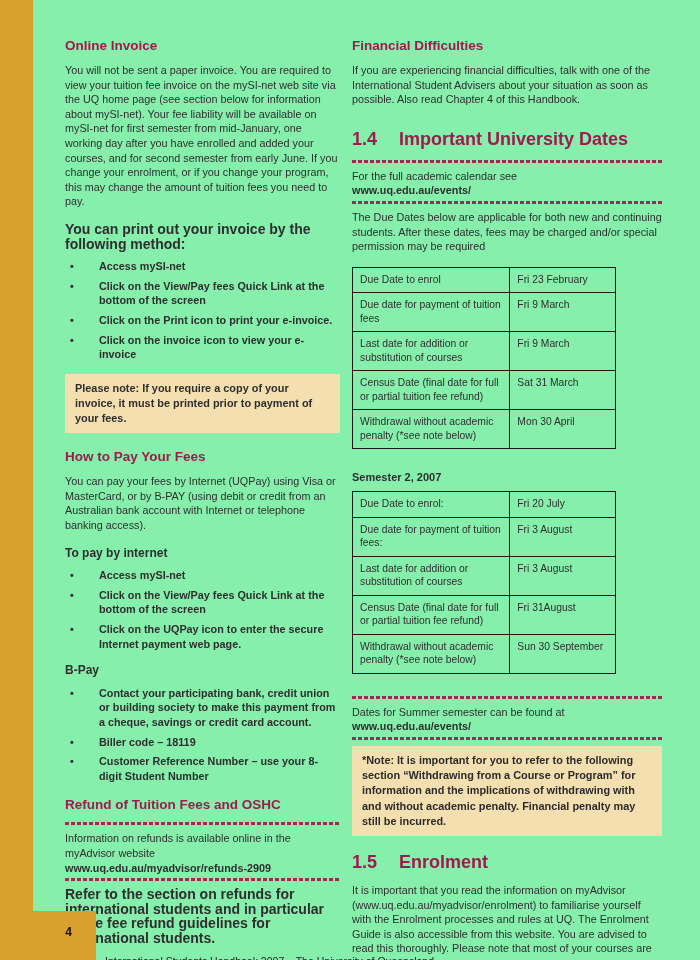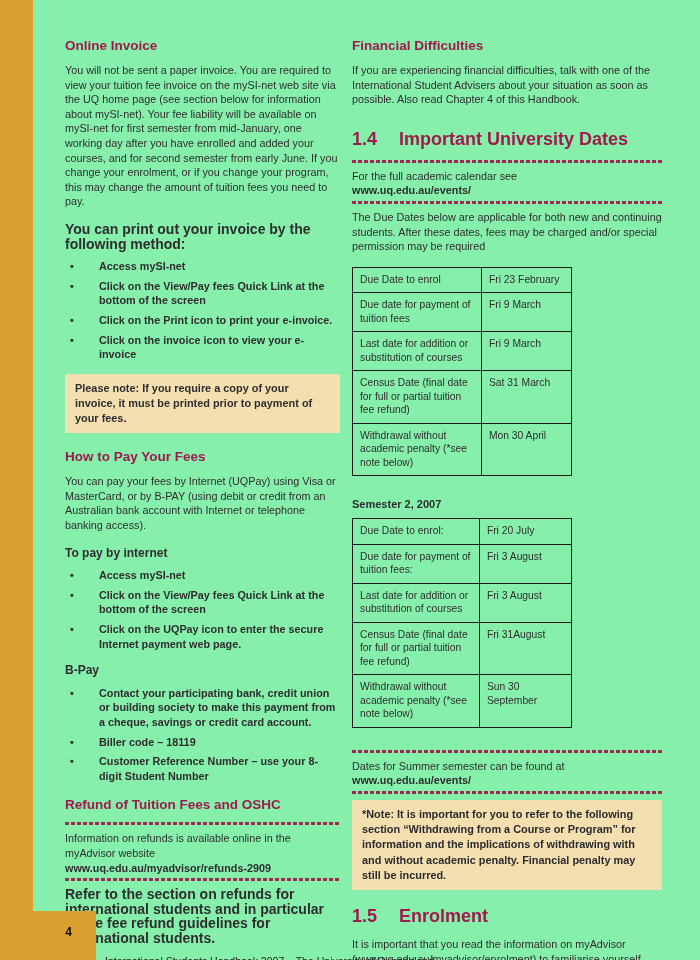--- a/index.html
+++ b/index.html
@@ -77,21 +77,21 @@
     margin:3px 0 6px 0;
   }
   .info-block{font-size:10.8px;line-height:14.6px;margin-bottom:2px;}
   .info-block .url{font-weight:bold;}
   .semester-label{
     font-size:11px;font-weight:bold;
     margin:4px 0 8px 0;
   }
   table.dates{
     border-collapse:collapse;
-    width:220px;
+    width:264px;
     margin-bottom:22px;
   }
   table.dates td{
     border:1.5px solid #1a1a1a;
     font-size:10.3px;line-height:13.5px;
     vertical-align:top;
     padding:5px 7px 6px 7px;
   }
   table.dates td.lbl{width:158px;}
   table.dates td.val{width:106px;}

